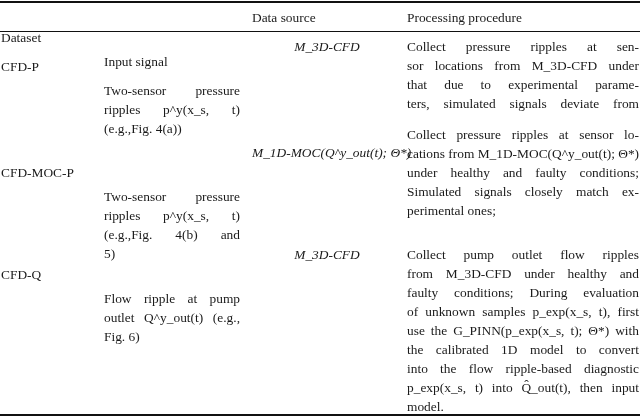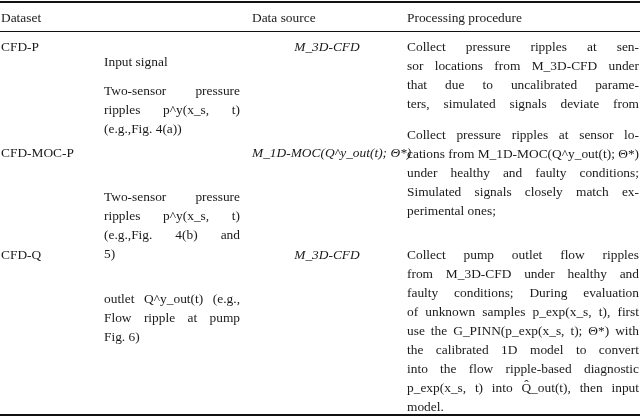--- a/index.html
+++ b/index.html
@@ -13,21 +13,21 @@
   .rule.mid { top: 31px; height: 1px; }
   .rule.bot { top: 414px; height: 2px; }
   .cell {
     position: absolute;
     font-family: "Liberation Serif", "DejaVu Serif", serif;
     font-size: 13.4px;
     line-height: 19px;
     text-align: justify;
   }
   .hdr { top: 8px; }
-  .c0 { left: 1px; width: 100px; text-align: left; }
+  .c0 { left: 1px; width: 100px; text-align: left; margin-top: 20px; }
   .c1 { left: 104px; width: 136px; margin-top: 44px; }
   .c2 { left: 252px; width: 150px; text-align: center; white-space: nowrap; }
   .c3 { left: 407px; width: 232px; }
   .line { display: block; text-align: justify; text-align-last: justify; height: 19px; white-space: nowrap; }
   .line.last { text-align-last: left; }
   .math { font-family: "Liberation Serif", "DejaVu Serif", serif; font-style: italic; }
   .hdr-text { text-align: left; }
 </style>
 </head>
 <body>
@@ -46,21 +46,21 @@
     <div class="cell c0" style="top:37px">CFD-P</div>
     <div class="cell c1" style="top:37px">
       <span class="line">Two-sensor pressure</span>
       <span class="line">ripples p^y(x_s, t)</span>
       <span class="line last">(e.g.,Fig. 4(a))</span>
     </div>
     <div class="cell c2 math" style="top:37px">M_3D-CFD</div>
     <div class="cell c3" style="top:37px">
       <span class="line">Collect pressure ripples at sen-</span>
       <span class="line">sor locations from M_3D-CFD under</span>
-      <span class="line">that due to uncalibrated parame-</span>
+      <span class="line">that due to experimental parame-</span>
       <span class="line">ters, simulated signals deviate from</span>
     </div>
   </div>
 
   <div>
     <div class="cell c0" style="top:143px">CFD-MOC-P</div>
     <div class="cell c1" style="top:143px">
       <span class="line">Two-sensor pressure</span>
       <span class="line">ripples p^y(x_s, t)</span>
       <span class="line">(e.g.,Fig. 4(b) and</span>
@@ -72,22 +72,22 @@
       <span class="line">cations from M_1D-MOC(Q^y_out(t); Θ*)</span>
       <span class="line">under healthy and faulty conditions;</span>
       <span class="line">Simulated signals closely match ex-</span>
       <span class="line last">perimental ones;</span>
     </div>
   </div>
 
   <div>
     <div class="cell c0" style="top:245px">CFD-Q</div>
     <div class="cell c1" style="top:245px">
+      <span class="line">Flow ripple at pump</span>
       <span class="line">outlet Q^y_out(t) (e.g.,</span>
-      <span class="line">Flow ripple at pump</span>
       <span class="line last">Fig. 6)</span>
     </div>
     <div class="cell c2 math" style="top:245px">M_3D-CFD</div>
     <div class="cell c3" style="top:245px">
       <span class="line">Collect pump outlet flow ripples</span>
       <span class="line">from M_3D-CFD under healthy and</span>
       <span class="line">faulty conditions; During evaluation</span>
       <span class="line">of unknown samples p_exp(x_s, t), first</span>
       <span class="line">use the G_PINN(p_exp(x_s, t); Θ*) with</span>
       <span class="line">the calibrated 1D model to convert</span>

